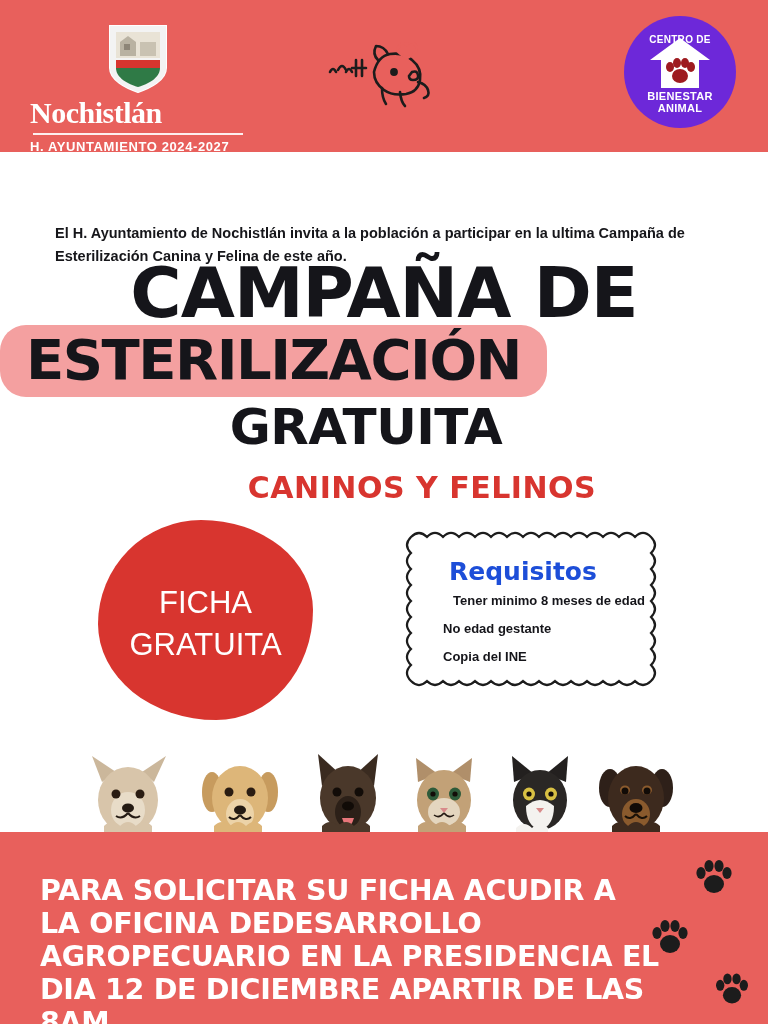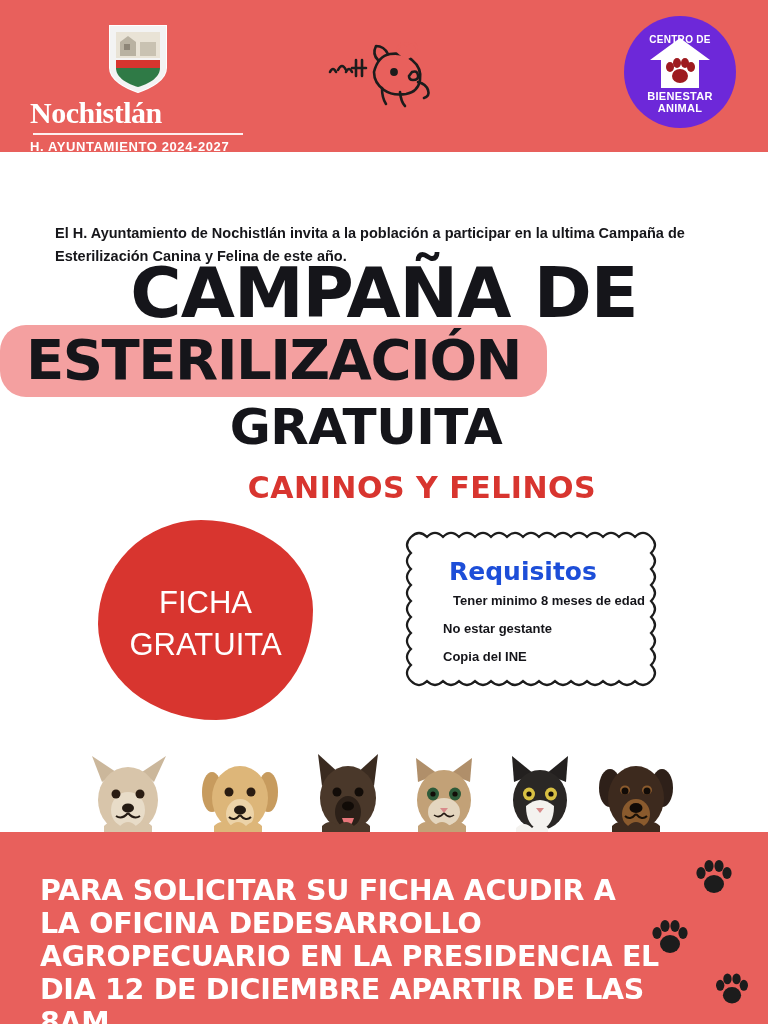--- a/index.html
+++ b/index.html
@@ -348,21 +348,21 @@
       q8,-8 16,0 q8,-8 16,0 q8,-8 16,0 q8,-8 16,0 q8,-8 16,0 q8,-8 16,0 q8,-8 16,0
       q8,-8 16,0 q8,-8 16,0 q8,-8 16,0 q8,-8 16,0 q8,-8 16,0 q8,-8 16,0 q8,-8 16,0 q8,-8 16,0
       q8,8 0,16 q8,8 0,16 q8,8 0,16 q8,8 0,16 q8,8 0,16 q8,8 0,16 q8,8 0,16 q8,8 0,16 q8,8 0,16
       q-8,8 -16,0 q-8,8 -16,0 q-8,8 -16,0 q-8,8 -16,0 q-8,8 -16,0 q-8,8 -16,0 q-8,8 -16,0
       q-8,8 -16,0 q-8,8 -16,0 q-8,8 -16,0 q-8,8 -16,0 q-8,8 -16,0 q-8,8 -16,0 q-8,8 -16,0 q-8,8 -16,0
       q-8,-8 0,-16 q-8,-8 0,-16 q-8,-8 0,-16 q-8,-8 0,-16 q-8,-8 0,-16 q-8,-8 0,-16 q-8,-8 0,-16 q-8,-8 0,-16 q-8,-8 0,-16 z" fill="none" stroke="#1c1c1c" stroke-width="2.2"></path>
   </svg>
   <div class="req-title">Requisitos</div>
   <ul class="req-list">
     <li class="indent">Tener minimo 8 meses de edad</li>
-    <li>No estar gestante</li>
+    <li>No edad gestante</li>
     <li>Copia del INE</li>
   </ul>
 </div>
 
 <div class="animals">
 
   <div class="animal" style="left:80px;">
     <svg width="96" height="92" viewBox="0 0 96 92">
       <path d="M22 34 L12 8 L36 24 Z" fill="#cbb79b"></path>
       <path d="M74 34 L86 8 L62 24 Z" fill="#cbb79b"></path>

